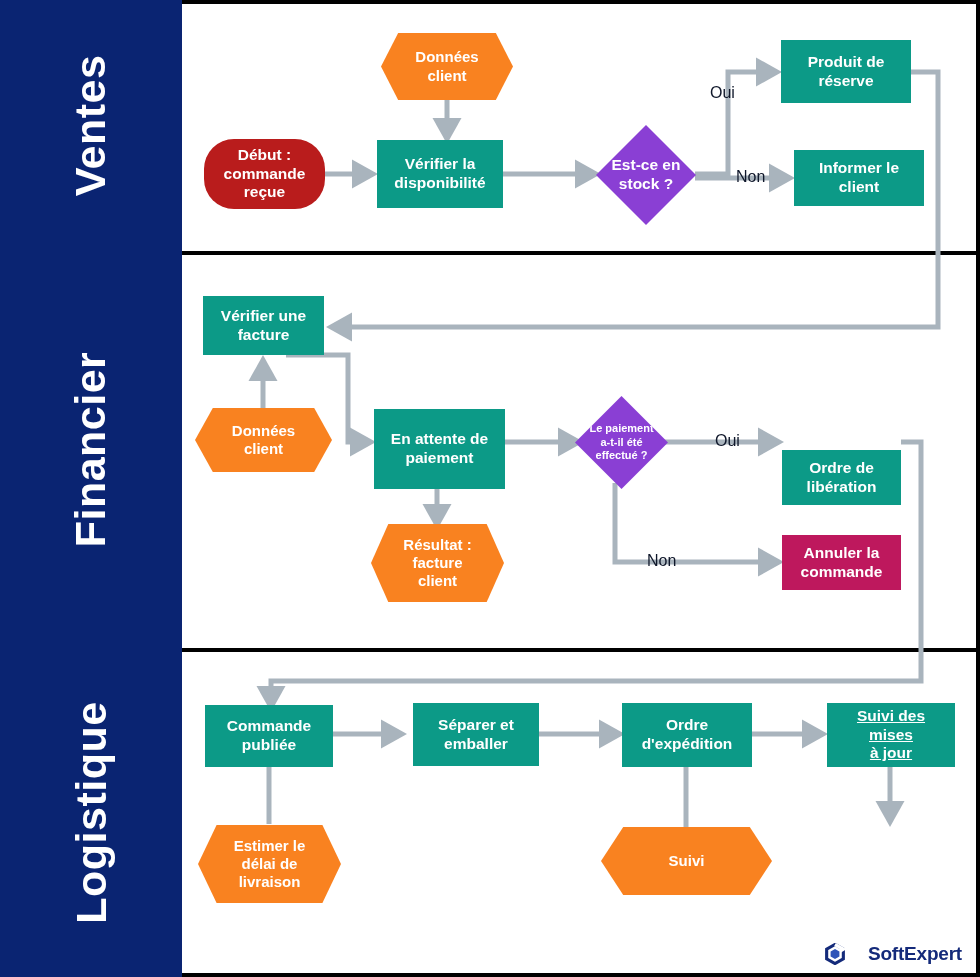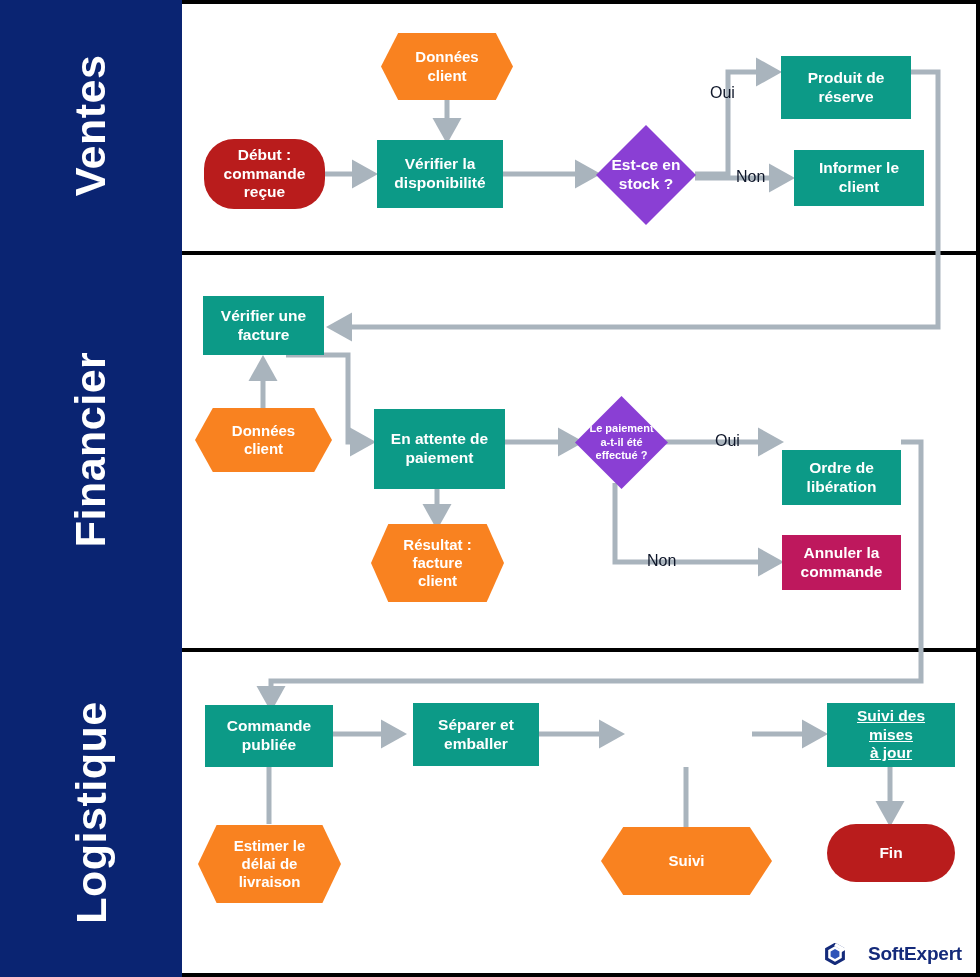--- a/index.html
+++ b/index.html
@@ -217,21 +217,21 @@
     </span>
   </div>
 
   <div class="node n-decision" style="left:596px; top:125px; width:100px; height:100px;">
     <span>
       <span>Est-ce en</span>
       <span>stock ?</span>
     </span>
   </div>
 
-  <div class="node n-process" style="left:781px; top:56px; width:130px; height:63px;">
+  <div class="node n-process" style="left:781px; top:40px; width:130px; height:63px;">
     <span>
       <span>Produit de</span>
       <span>réserve</span>
     </span>
   </div>
 
   <div class="node n-process" style="left:794px; top:150px; width:130px; height:56px;">
     <span>
       <span>Informer le</span>
       <span>client</span>
@@ -304,39 +304,40 @@
     </span>
   </div>
 
   <div class="node n-process" style="left:413px; top:703px; width:126px; height:63px;">
     <span>
       <span>Séparer et</span>
       <span>emballer</span>
     </span>
   </div>
 
+  <div class="node n-process" style="left:622px; top:703px; width:130px; height:64px;">
+    <span>
+      <span>Ordre</span>
+      <span>d'expédition</span>
+    </span>
+  </div>
 
   <div class="node n-data" style="left:601px; top:827px; width:171px; height:68px;">
     <span>
       <span>Suivi</span>
     </span>
   </div>
 
   <div class="node n-process" style="left:827px; top:703px; width:128px; height:64px;text-decoration:underline;">
     <span>
       <span>Suivi des mises</span>
       <span>à jour</span>
     </span>
   </div>
 
-  <div class="node n-terminator" style="left:827px; top:824px; width:128px; height:58px;">
-    <span>
-      <span>Fin</span>
-    </span>
-  </div>
 
   <div class="logo">
     <svg width="22" height="22" viewBox="0 0 24 24">
       <path d="M12 1.6 L21.1 6.8 L21.1 17.2 L12 22.4 L2.9 17.2 L2.9 6.8 Z" fill="none" stroke="#142a7a" stroke-width="3.4"></path>
       <path d="M12 1.6 L21.1 6.8 L14.6 10.6" fill="none" stroke="#ffffff" stroke-width="3.6"></path>
       <path d="M12 6.6 L16.8 9.3 L16.8 14.7 L12 17.4 L7.2 14.7 L7.2 9.3 Z" fill="#2f54b8"></path>
     </svg>
     <div class="logo-text">SoftExpert</div>
   </div>
 

